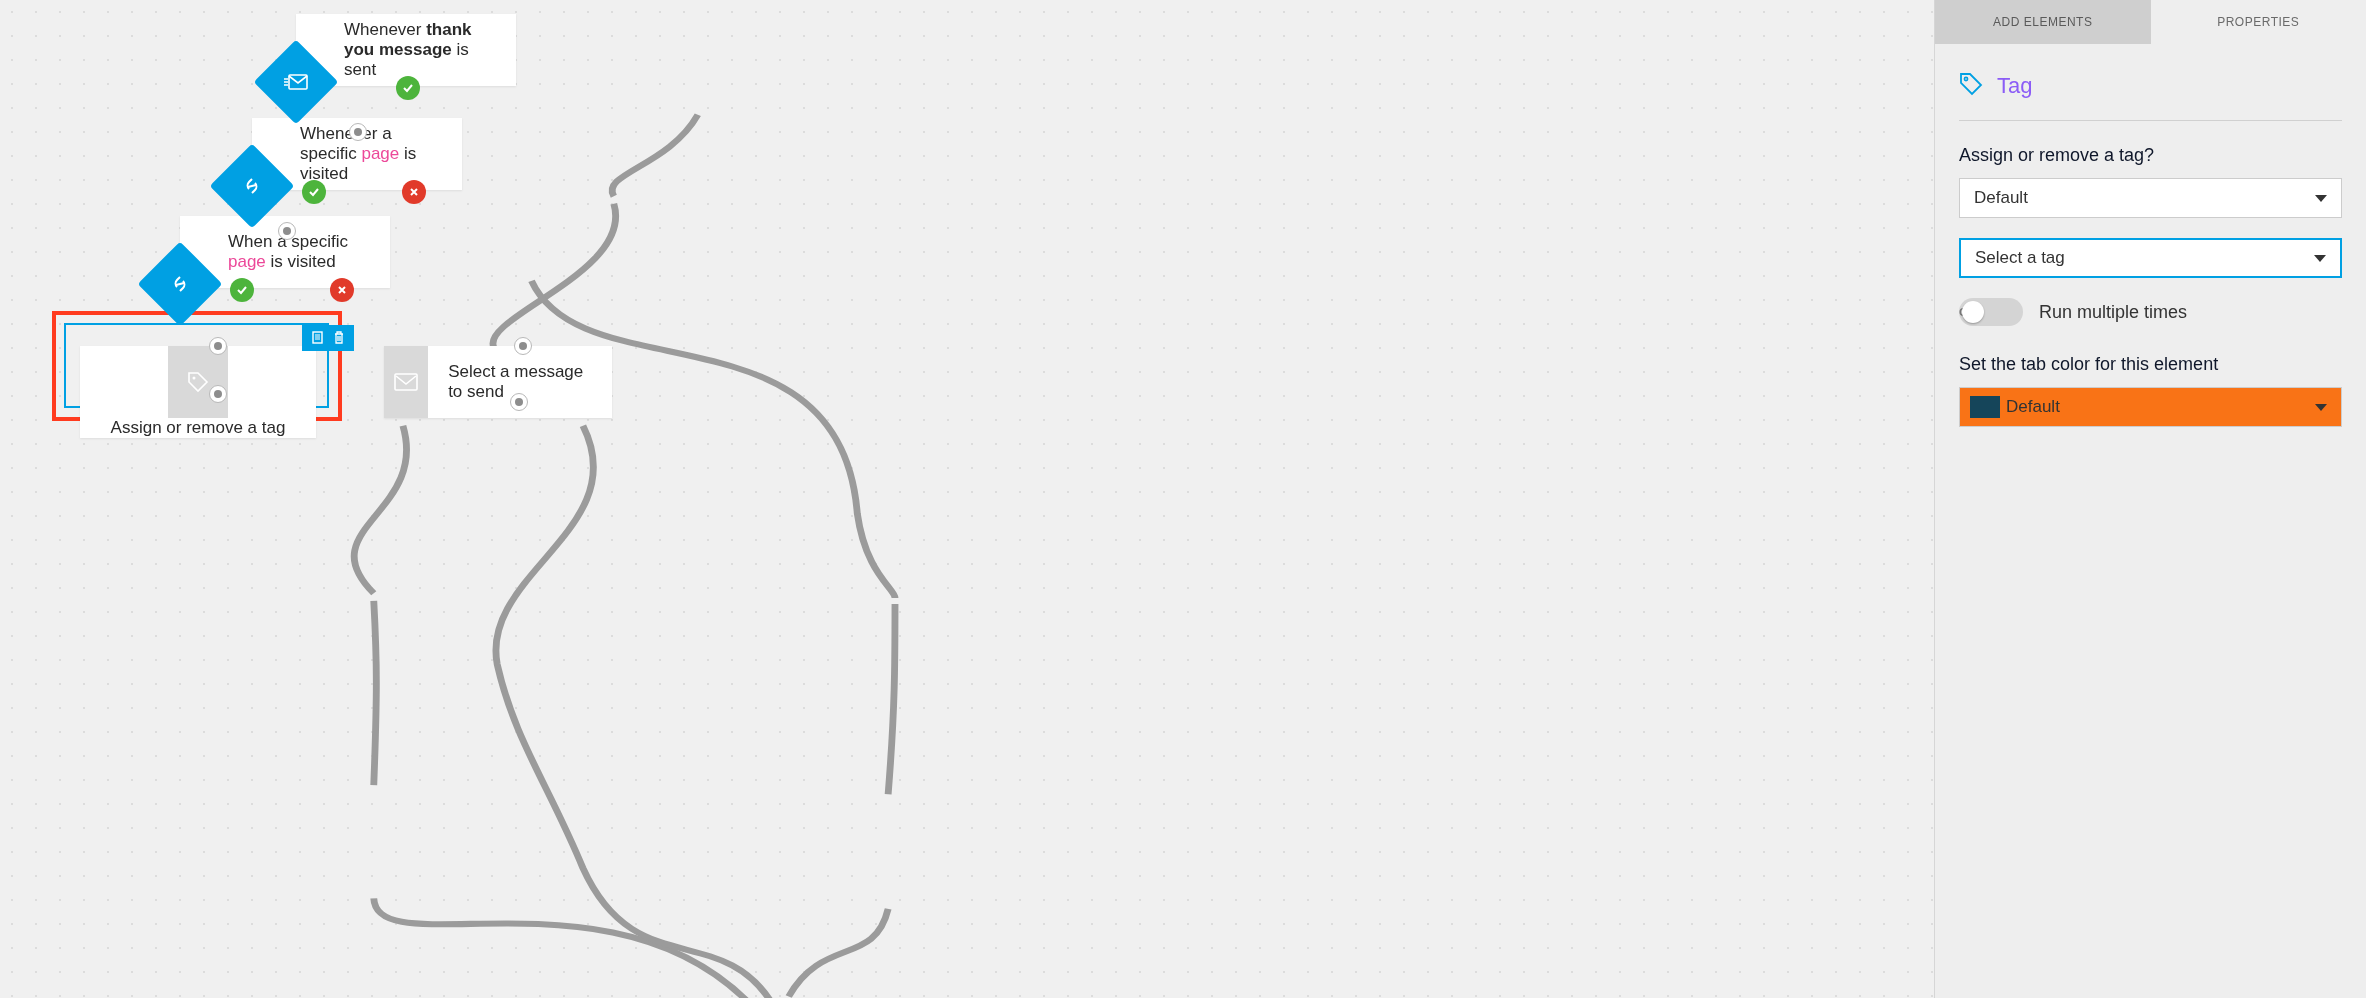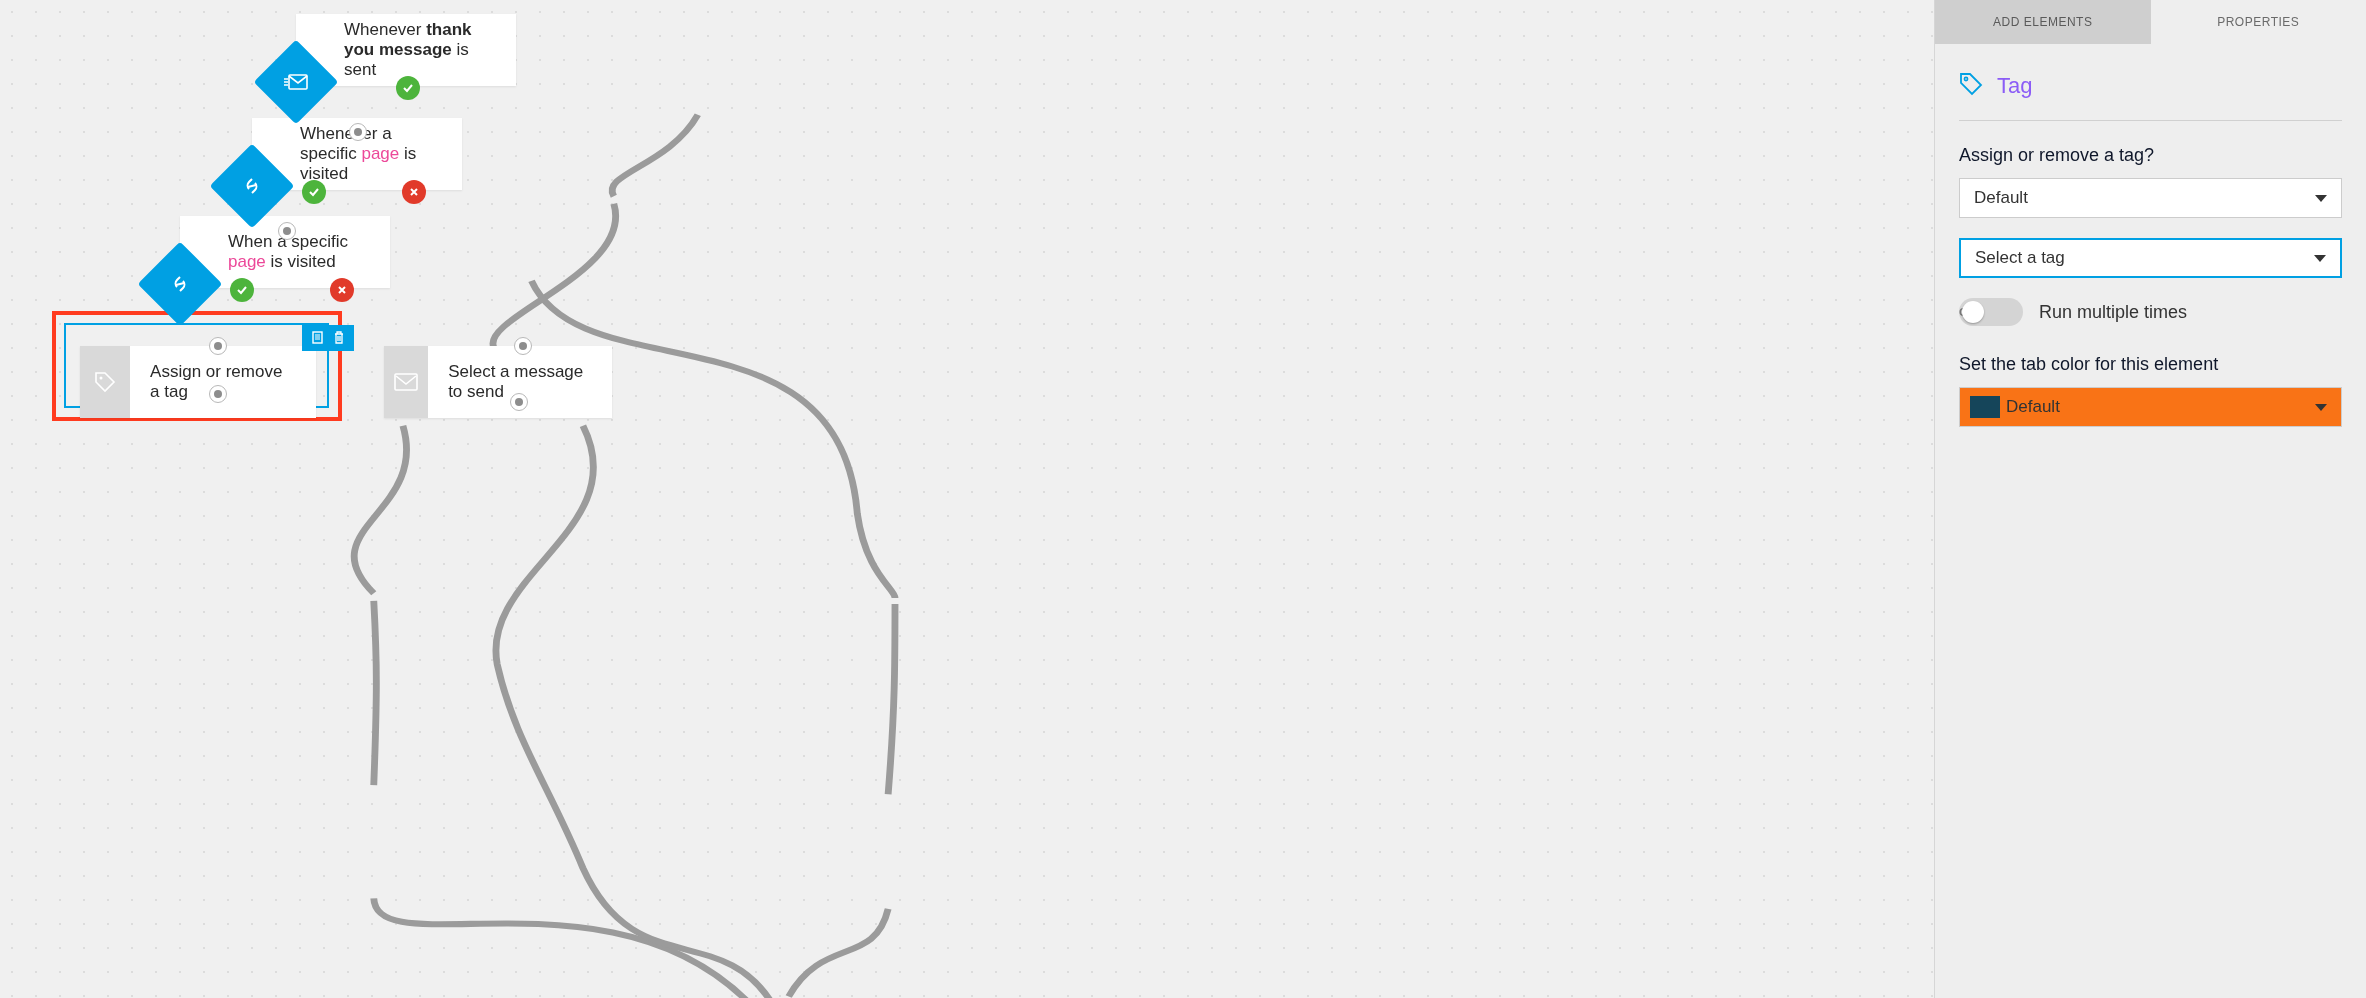--- a/index.html
+++ b/index.html
@@ -356,21 +356,21 @@
         </div>
       <div class="tbtn">
           <svg width="14" height="14" viewBox="0 0 14 14">
             <path d="M3 3 H11 M5 3 V1 H9 V3 M4 3 V12 H10 V3 M6 5 V10 M8 5 V10" fill="none" stroke="#fff" stroke-width="1.3"></path>
           </svg>
         </div>
     </div>
 
     <div class="port" style="left:209px; top:337px;"></div>
     <div class="node action-node" style="left:80px; top:346px;">
-      <div class="card" style="width:236px;">
+      <div class="card" style="width:236px;flex-direction:column;">
         <div class="iconbox">
           <svg width="24" height="24" viewBox="0 0 24 24">
               <path d="M3 3 H12 L21 12 L12 21 L3 12 Z" fill="none" stroke="#fff" stroke-width="1.6"></path>
               <circle cx="8" cy="8" r="1.5" fill="#fff"></circle>
             </svg>
         </div>
         <div class="label">Assign or remove a tag</div>
       </div>
     </div>
     <div class="port" style="left:209px; top:385px;"></div>

